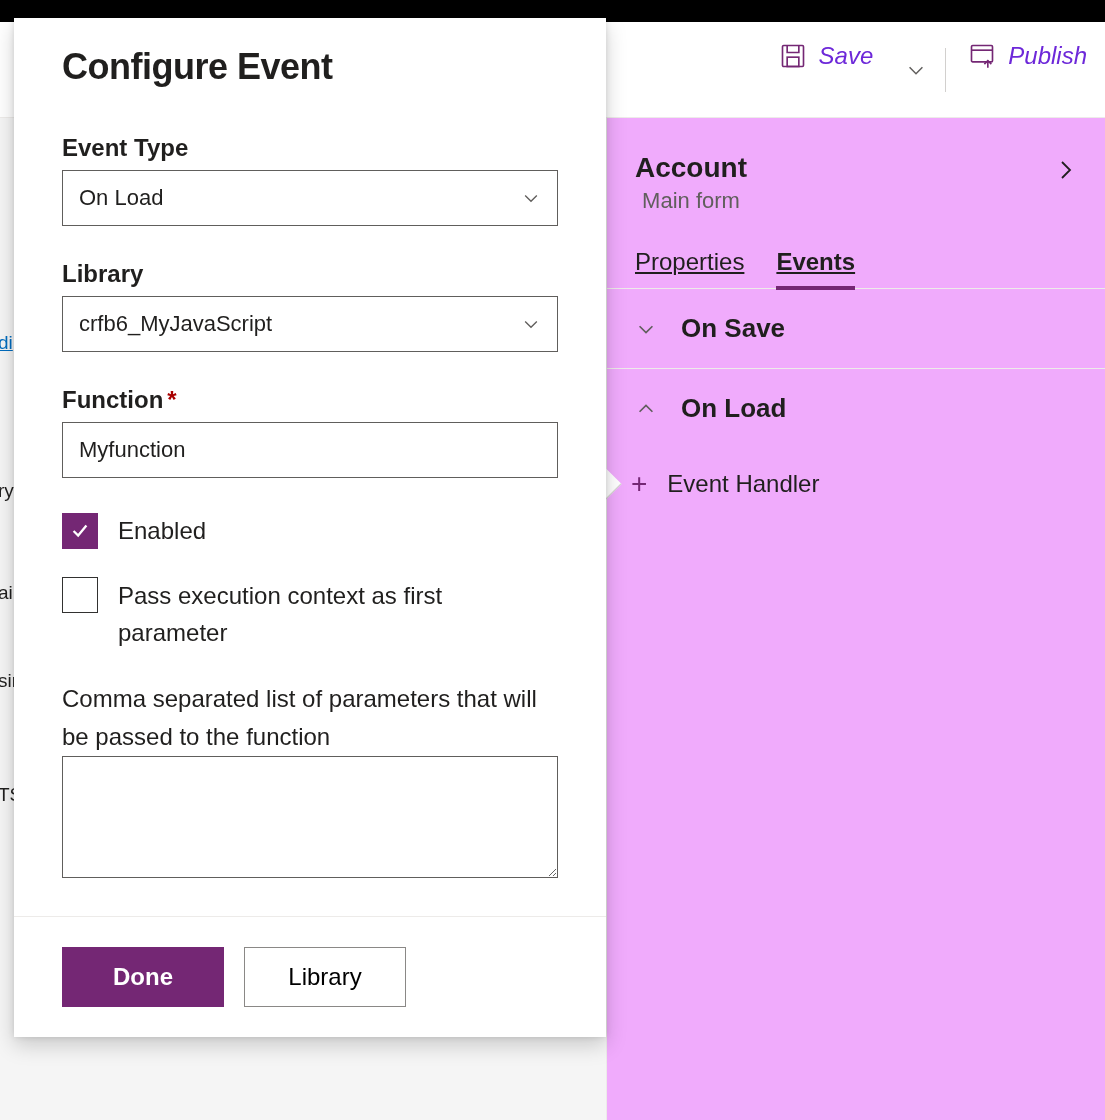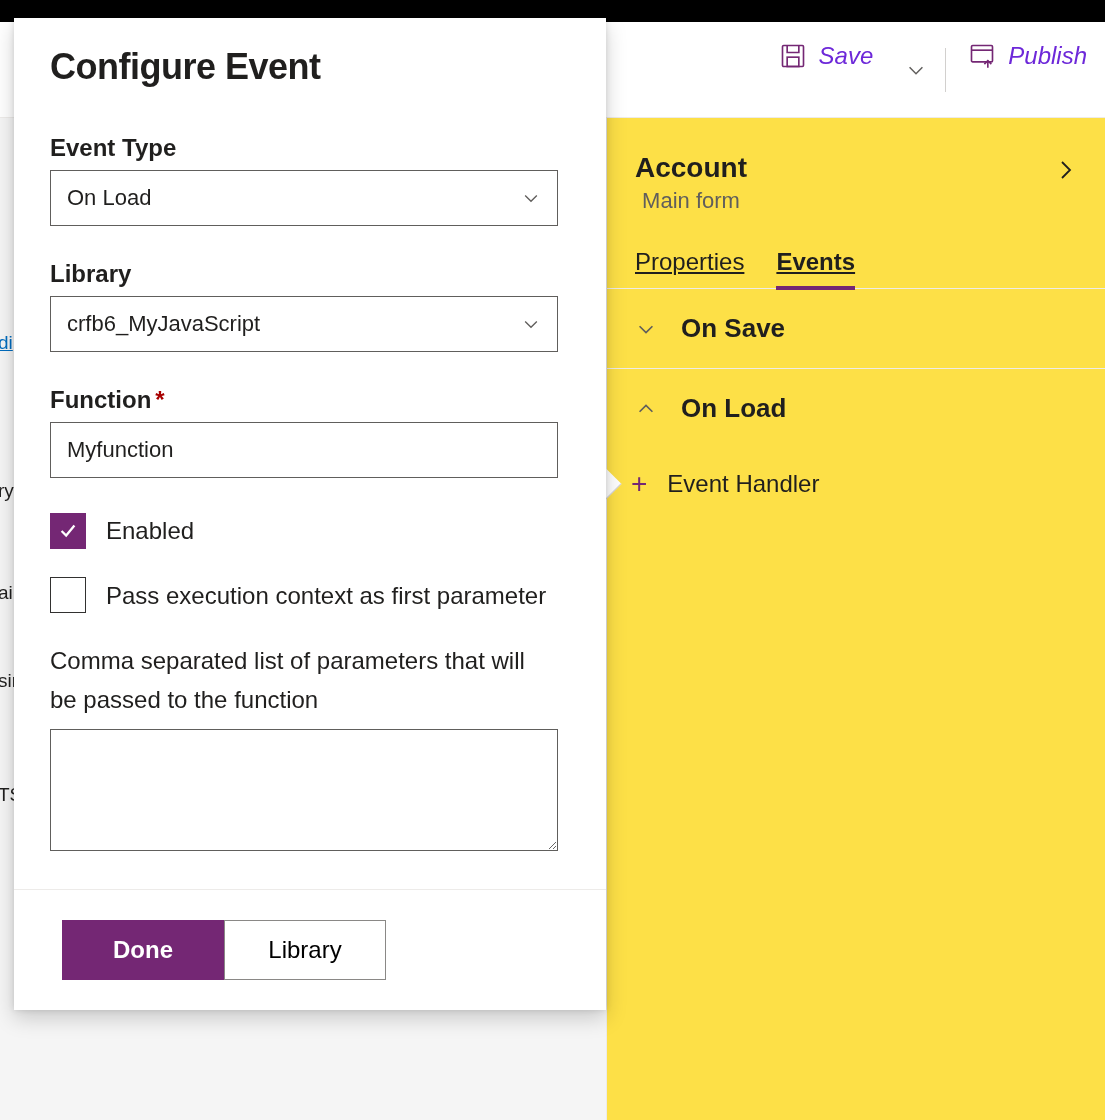--- a/index.html
+++ b/index.html
@@ -80,21 +80,21 @@
       white-space: nowrap;
     }
 
     
     .right-panel {
       position: absolute;
       top: 118px;
       left: 606px;
       right: 0;
       bottom: 0;
-      background: #fde047;
+      background: #f0abfc;
       border-left: 1px solid #edebe9;
       padding-top: 34px;
     }
     .rp-header {
       display: flex;
       justify-content: space-between;
       align-items: flex-start;
       padding: 0 28px 0 28px;
     }
     .rp-title {
@@ -176,21 +176,21 @@
     .flyout {
       position: absolute;
       top: 18px;
       left: 14px;
       width: 592px;
       background: #fff;
       box-shadow: 0 8px 20px rgba(0,0,0,0.18), 0 0 6px rgba(0,0,0,0.12);
       z-index: 10;
     }
     .flyout-body {
-      padding: 28px 48px 34px 36px;
+      padding: 28px 48px 34px 48px;
     }
     .flyout-title {
       font-size: 36px;
       font-weight: 600;
       margin-bottom: 46px;
       letter-spacing: -0.5px;
     }
     .fld-group {
       margin-bottom: 34px;
     }
@@ -250,26 +250,27 @@
       background: #742774;
       border-color: #742774;
     }
     .check-label {
       font-size: 24px;
       line-height: 1.55;
     }
     .param-label {
       font-size: 24px;
       line-height: 1.6;
-      margin-bottom: 10px;
+      margin-bottom: 0;
     }
     .flyout-footer {
       border-top: 1px solid #edebe9;
       padding: 30px 48px;
       display: flex;
+      gap: 20px;
     }
     .btn {
       min-width: 162px;
       height: 60px;
       font-size: 24px;
       font-family: inherit;
       cursor: pointer;
       border: 1px solid #8a8886;
       background: #fff;
     }

